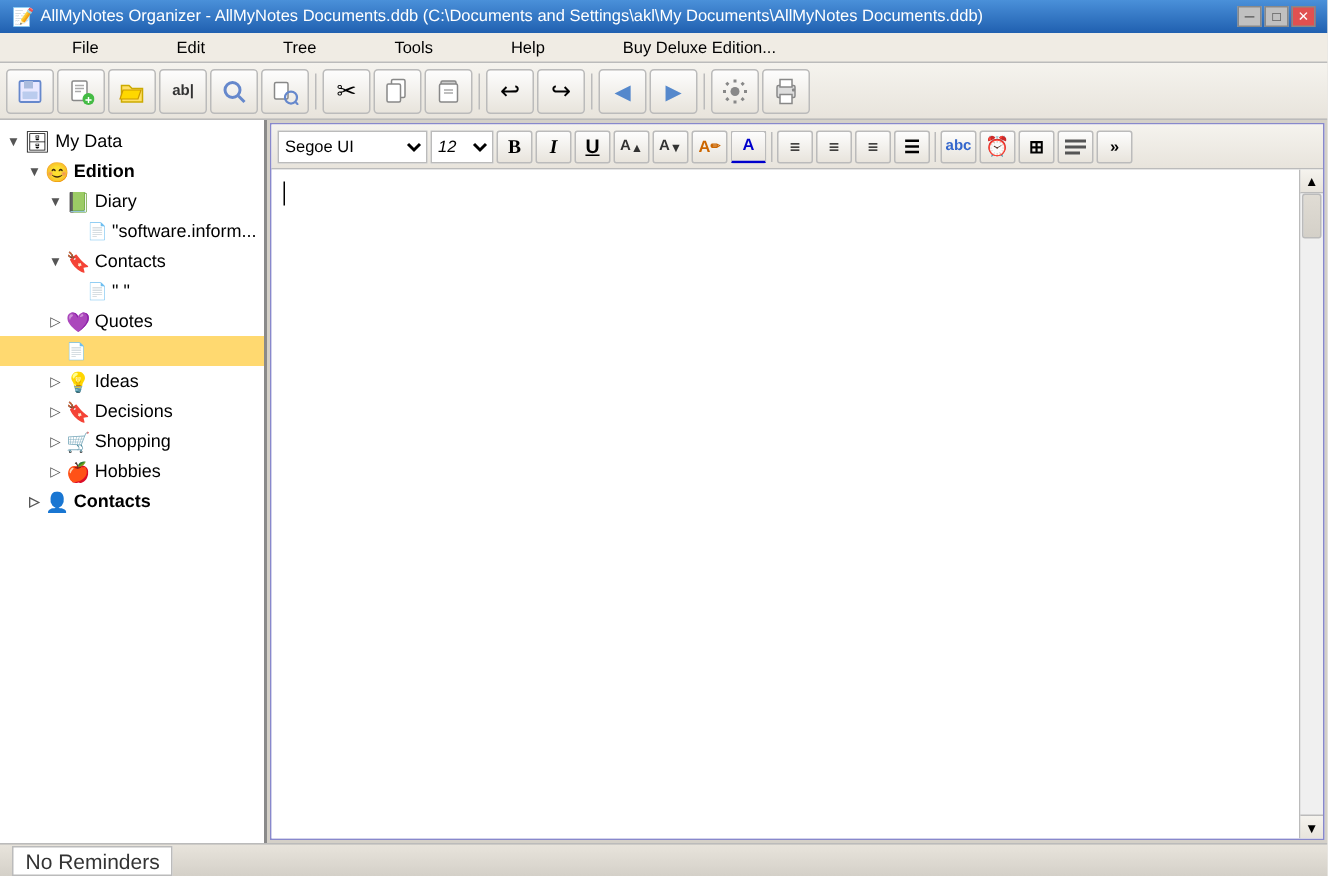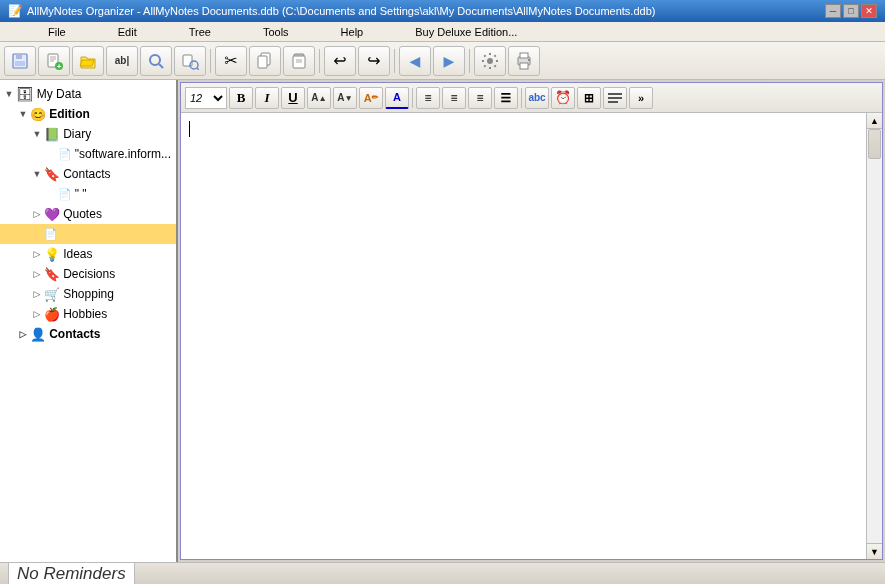--- a/index.html
+++ b/index.html
@@ -171,23 +171,22 @@
       align-items: center;
       justify-content: space-between;
       padding: 0 8px;
       font-size: 11px;
     }
     .status-left { color: #0000cc; text-decoration: underline; cursor: pointer; }
     .status-right { 
       background: white; 
       border: 1px solid #bbb; 
       padding: 1px 8px; 
-      font-size: 17px;
+      font-size: 14px;
       color: #333;
-      font-style: italic;
     }
 
     .expand-arrow { color: #555; font-size: 9px; }
   </style>
 </head>
 <body>
 
 <div class="title-bar">
   <div class="title-bar-title">
     <span style="font-size:12px;">📝</span>
@@ -380,20 +379,23 @@
     <div class="tree-item indent-1 bold-label">
       <span class="tree-expand expand-arrow">▷</span>
       <span class="tree-icon" style="color:#4466cc;">👤</span>
       <span>Contacts</span>
     </div>
   </div>
 
   <div class="editor-panel">
 
     <div class="format-toolbar">
+      <select class="font-select">
+        <option>Segoe UI</option>
+      </select>
       <select class="size-select">
         <option>12</option>
       </select>
       <div class="fmt-btn" style="font-style:normal; font-weight:bold; font-family:serif;">B</div>
       <div class="fmt-btn" style="font-style:italic; font-family:serif;">I</div>
       <div class="fmt-btn" style="text-decoration:underline;">U</div>
       <div class="fmt-btn" style="font-size:10px; color:#333;">A<sup>▲</sup></div>
       <div class="fmt-btn" style="font-size:10px; color:#333;">A<sub>▼</sub></div>
       <div class="fmt-btn" style="font-size:11px; color:#cc6600;">A<span style="font-size:8px;">✏</span></div>
       <div class="fmt-btn" style="font-size:11px; color:#0000cc; border-bottom:2px solid #0000cc;">A</div>

